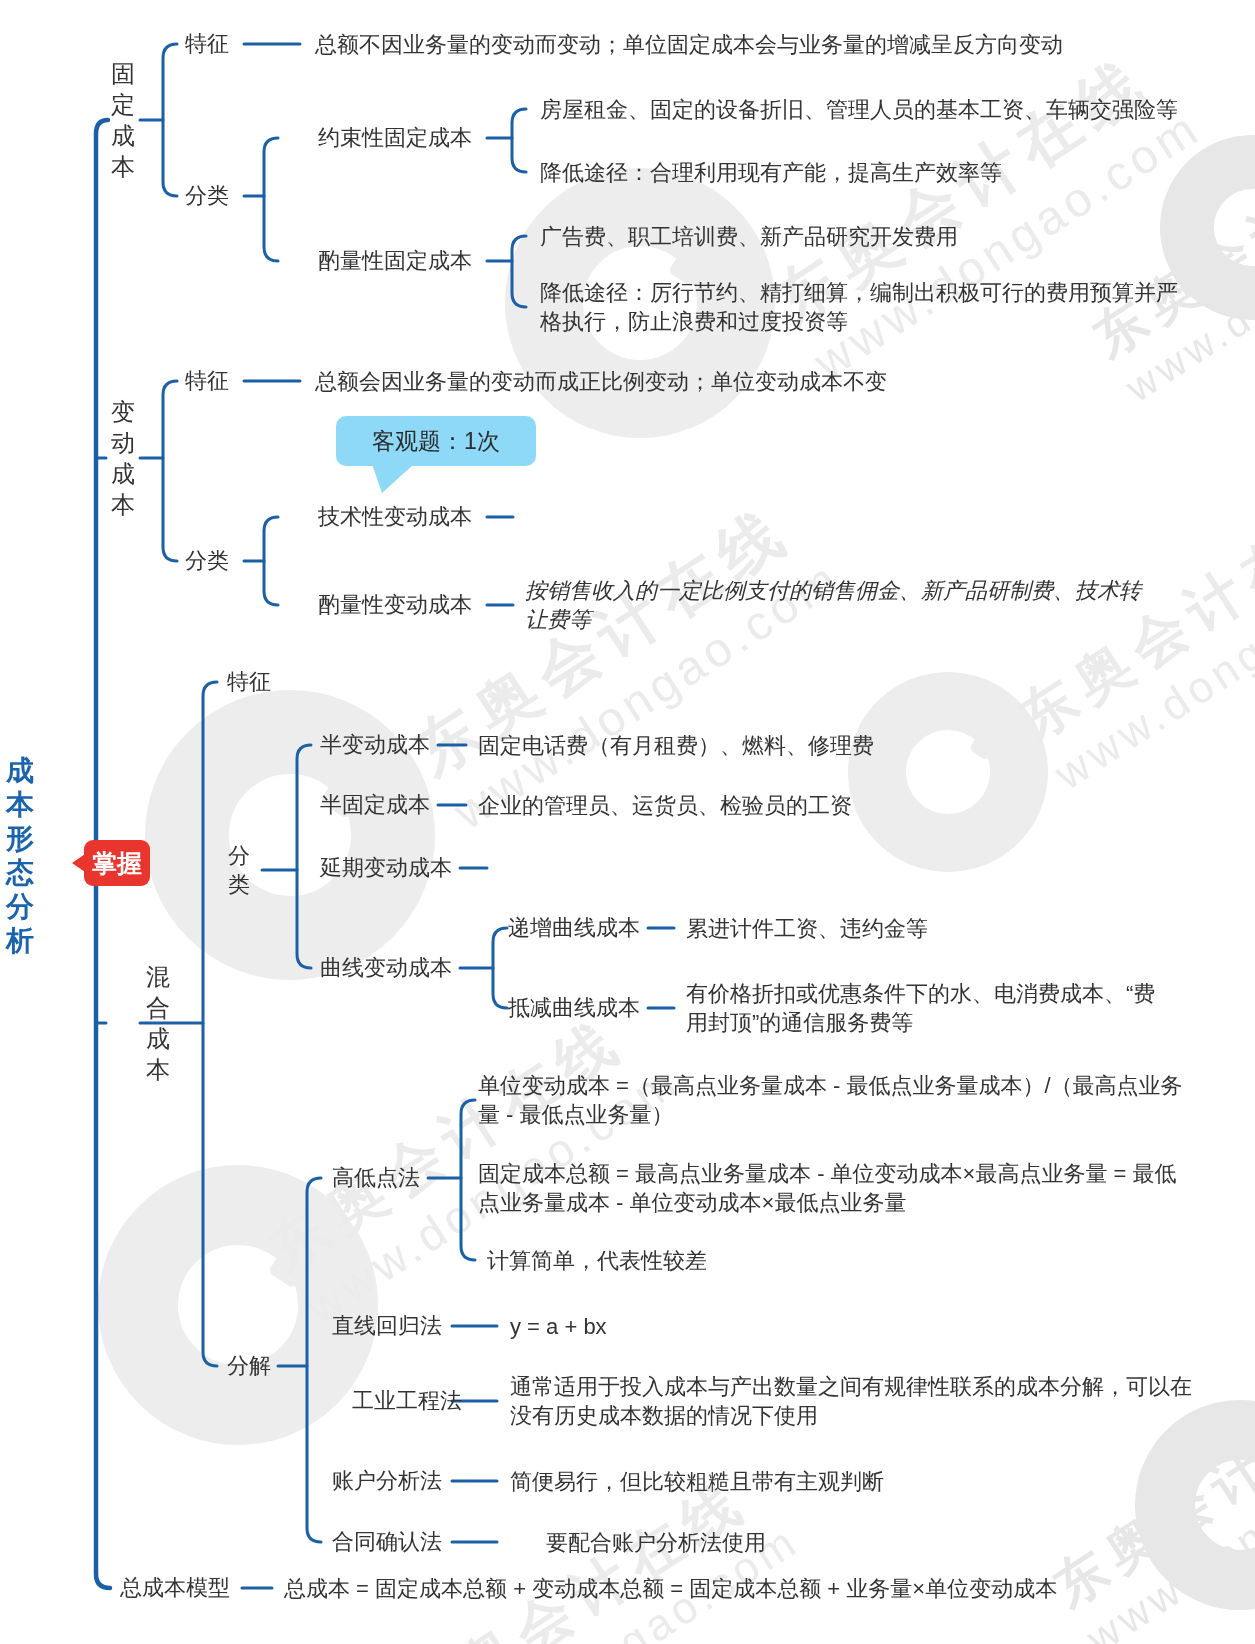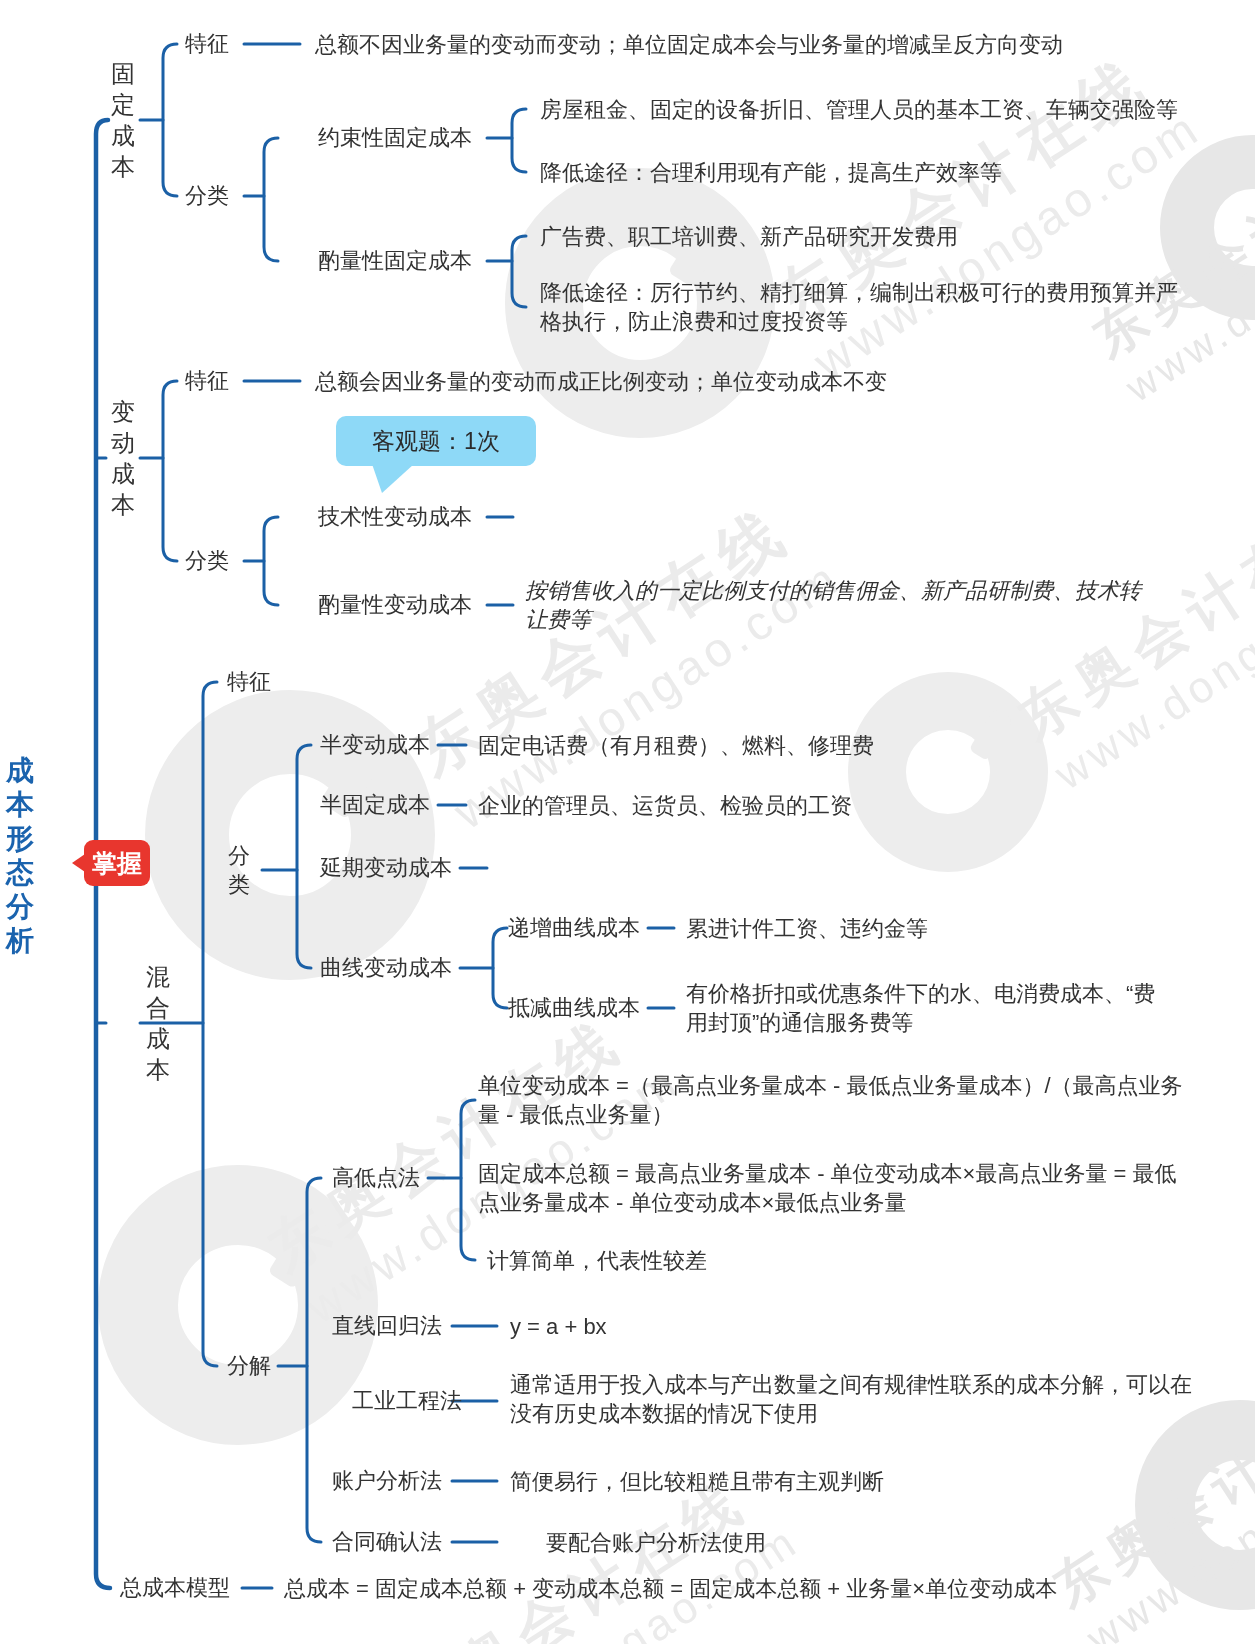--- a/index.html
+++ b/index.html
@@ -193,21 +193,21 @@
   <div class="node lbl" style="left:227px;top:1366px;">分解</div>
   <div class="node lbl" style="left:332px;top:1178px;">高低点法</div>
   <div class="node content" style="left:478px;top:1100px;">单位变动成本 =（最高点业务量成本 - 最低点业务量成本）/（最高点业务
 量 - 最低点业务量）</div>
   <div class="node content" style="left:478px;top:1188px;">固定成本总额 = 最高点业务量成本 - 单位变动成本×最高点业务量 = 最低
 点业务量成本 - 单位变动成本×最低点业务量</div>
   <div class="node content" style="left:487px;top:1260px;">计算简单，代表性较差</div>
   <div class="node lbl" style="left:332px;top:1326px;">直线回归法</div>
   <div class="node content" style="left:510px;top:1326px;">y = a + bx</div>
   <div class="node lbl" style="left:352px;top:1401px;">工业工程法</div>
-  <div class="node content" style="left:510px;top:1401px;font-family:Liberation Mono, monospace;">通常适用于投入成本与产出数量之间有规律性联系的成本分解，可以在
+  <div class="node content" style="left:510px;top:1401px;">通常适用于投入成本与产出数量之间有规律性联系的成本分解，可以在
 没有历史成本数据的情况下使用</div>
   <div class="node lbl" style="left:332px;top:1481px;">账户分析法</div>
   <div class="node content" style="left:510px;top:1481px;">简便易行，但比较粗糙且带有主观判断</div>
   <div class="node lbl" style="left:332px;top:1542px;">合同确认法</div>
   <div class="node content" style="left:510px;top:1542px;margin-left:36px;">要配合账户分析法使用</div>
 
   <div class="node lbl" style="left:120px;top:1588px;">总成本模型</div>
   <div class="node content" style="left:284px;top:1588px;">总成本 = 固定成本总额 + 变动成本总额 = 固定成本总额 + 业务量×单位变动成本</div>
 
 </div>

